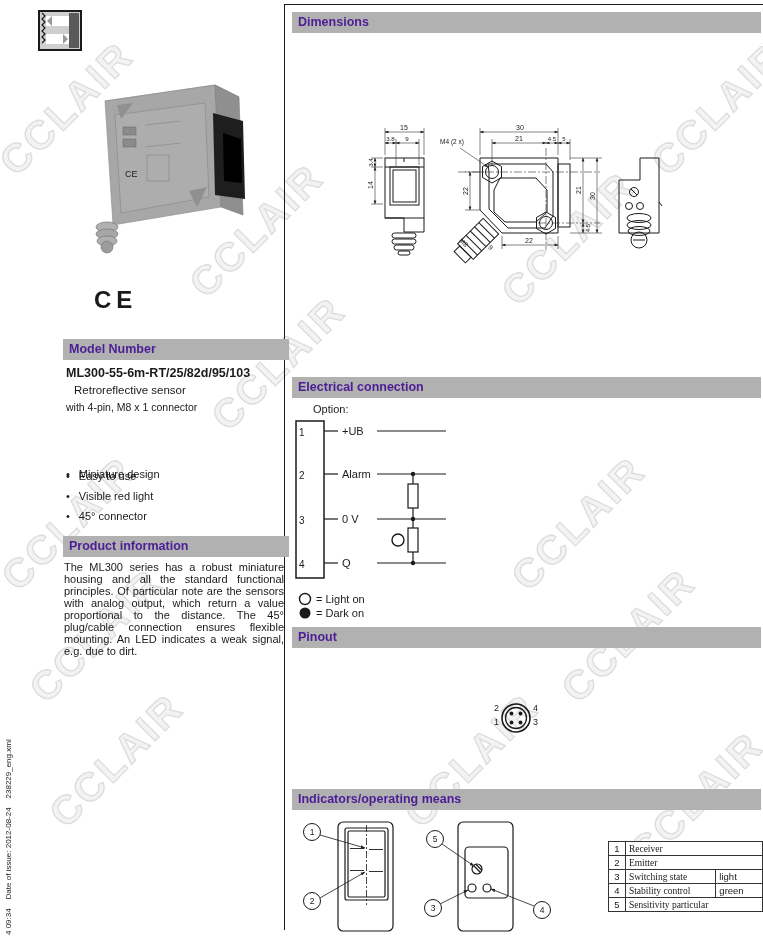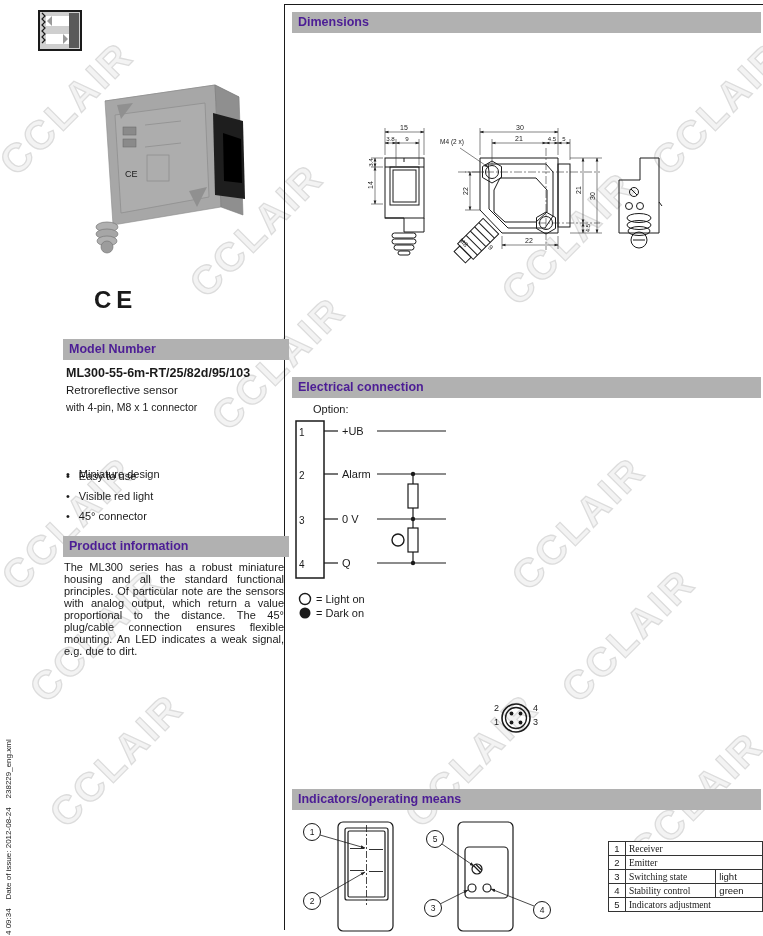--- a/index.html
+++ b/index.html
@@ -9,21 +9,21 @@
       color:#f3f3f3;-webkit-text-stroke:1.3px #dcdcdc;transform:rotate(-45deg);
       white-space:nowrap;pointer-events:none;z-index:0;}
   .bar{position:absolute;background:#b1b1b1;height:21px;line-height:21px;
        font-weight:bold;font-size:12.5px;color:#4c1d95;padding-left:6px;box-sizing:border-box;z-index:2;}
   .bar.left{left:63px;width:226px;}
   .bar.right{left:292px;width:469px;}
   .vline{position:absolute;left:284px;top:4px;width:1px;height:926px;background:#1a1a1a;z-index:1;}
   .topline{position:absolute;left:284px;top:4px;width:479px;height:1px;background:#1a1a1a;z-index:1;}
   .txt{position:absolute;z-index:2;}
   .model-number{font-weight:bold;font-size:12.5px;}
-  .sub1{font-size:11.5px;}
+  .sub1{font-size:11.5px;margin-left:8px;}
   .sub2{font-size:10.5px;}
   .feature{position:absolute;left:66px;width:218px;font-size:11px;z-index:2;}
   .feature::before{content:"•";margin-right:9px;}
   .prodinfo{position:absolute;left:64px;top:561px;width:220px;font-size:11px;
             line-height:12px;text-align:justify;z-index:2;}
   .ce{position:absolute;left:94px;top:286px;font-size:24px;font-weight:600;
       letter-spacing:5px;z-index:2;}
   .sidetext{position:absolute;left:4px;top:935px;transform:rotate(-90deg);
             transform-origin:0 0;font-size:8px;white-space:pre;color:#222;z-index:2;}
   svg{position:absolute;z-index:2;overflow:visible;}
@@ -249,20 +249,21 @@
     <text x="342" y="435" font-size="11">+UB</text>
     <text x="342" y="478" font-size="11">Alarm</text>
     <text x="342" y="523" font-size="11">0 V</text>
     <text x="342" y="567" font-size="11">Q</text>
     <circle cx="305" cy="599" r="5.5" fill="#fff" stroke="#1a1a1a" stroke-width="1.4"></circle>
     <circle cx="305" cy="613" r="5.5" fill="#1a1a1a"></circle>
     <text x="316" y="603" font-size="11">= Light on</text>
     <text x="316" y="617" font-size="11">= Dark on</text>
   </svg>
 
+  <div class="bar right" style="top:627px">Pinout</div>
 
   <svg style="left:455px;top:690px" width="130" height="60" viewBox="455 690 130 60">
     <circle cx="516" cy="718" r="14" fill="none" stroke="#1a1a1a" stroke-width="1.6"></circle>
     <circle cx="516" cy="718" r="10.5" fill="none" stroke="#1a1a1a" stroke-width="1.3"></circle>
     <circle cx="511.5" cy="713.5" r="1.9" fill="#1a1a1a"></circle>
     <circle cx="520.5" cy="713.5" r="1.9" fill="#1a1a1a"></circle>
     <circle cx="511.5" cy="722.5" r="1.9" fill="#1a1a1a"></circle>
     <circle cx="520.5" cy="722.5" r="1.9" fill="#1a1a1a"></circle>
     <text x="499" y="711" font-size="9" text-anchor="end">2</text>
     <text x="533" y="711" font-size="9">4</text>
@@ -339,18 +340,18 @@
       <td class="c-desc">Switching state</td>
       <td class="c-col">light</td>
     </tr>
     <tr>
       <td class="c-no">4</td>
       <td class="c-desc">Stability control</td>
       <td class="c-col">green</td>
     </tr>
     <tr>
       <td class="c-no">5</td>
-      <td class="c-desc" colspan="2">Indicators adjustment</td>
+      <td class="c-desc" colspan="2">Sensitivity particular</td>
     </tr>
   </tbody>
     </table>
 
 </div>
 
 </body></html>

